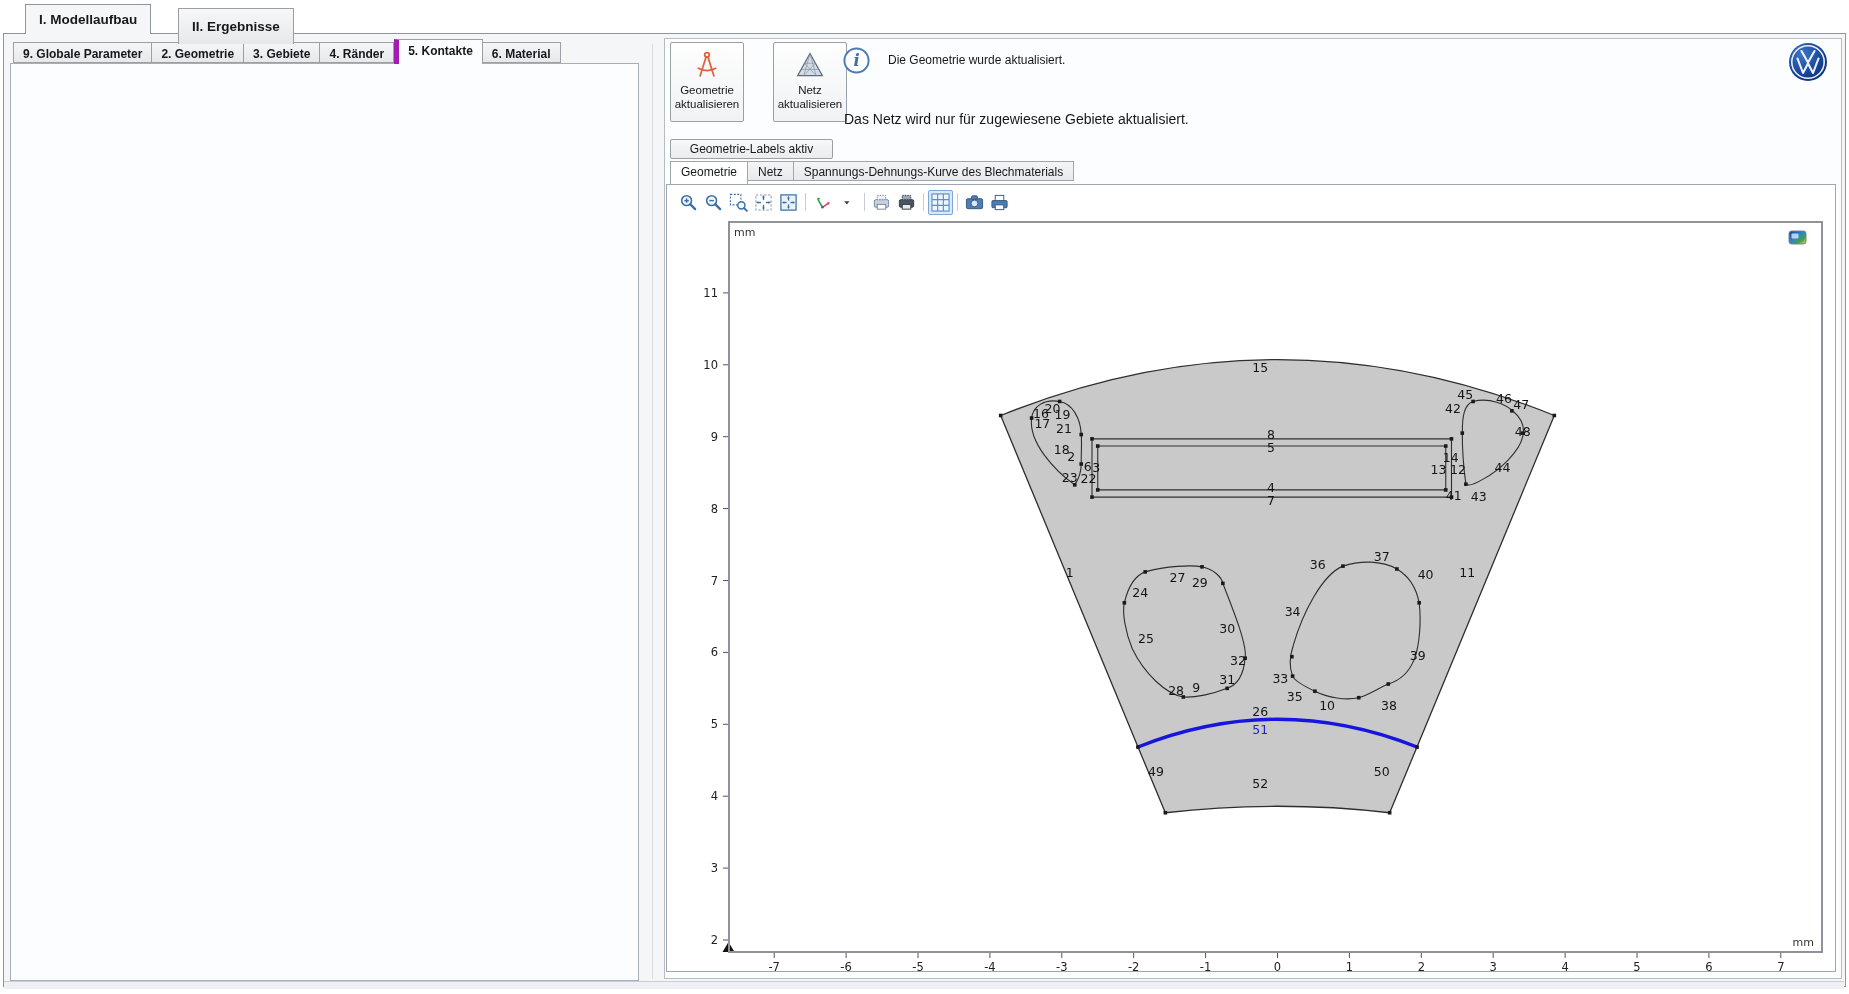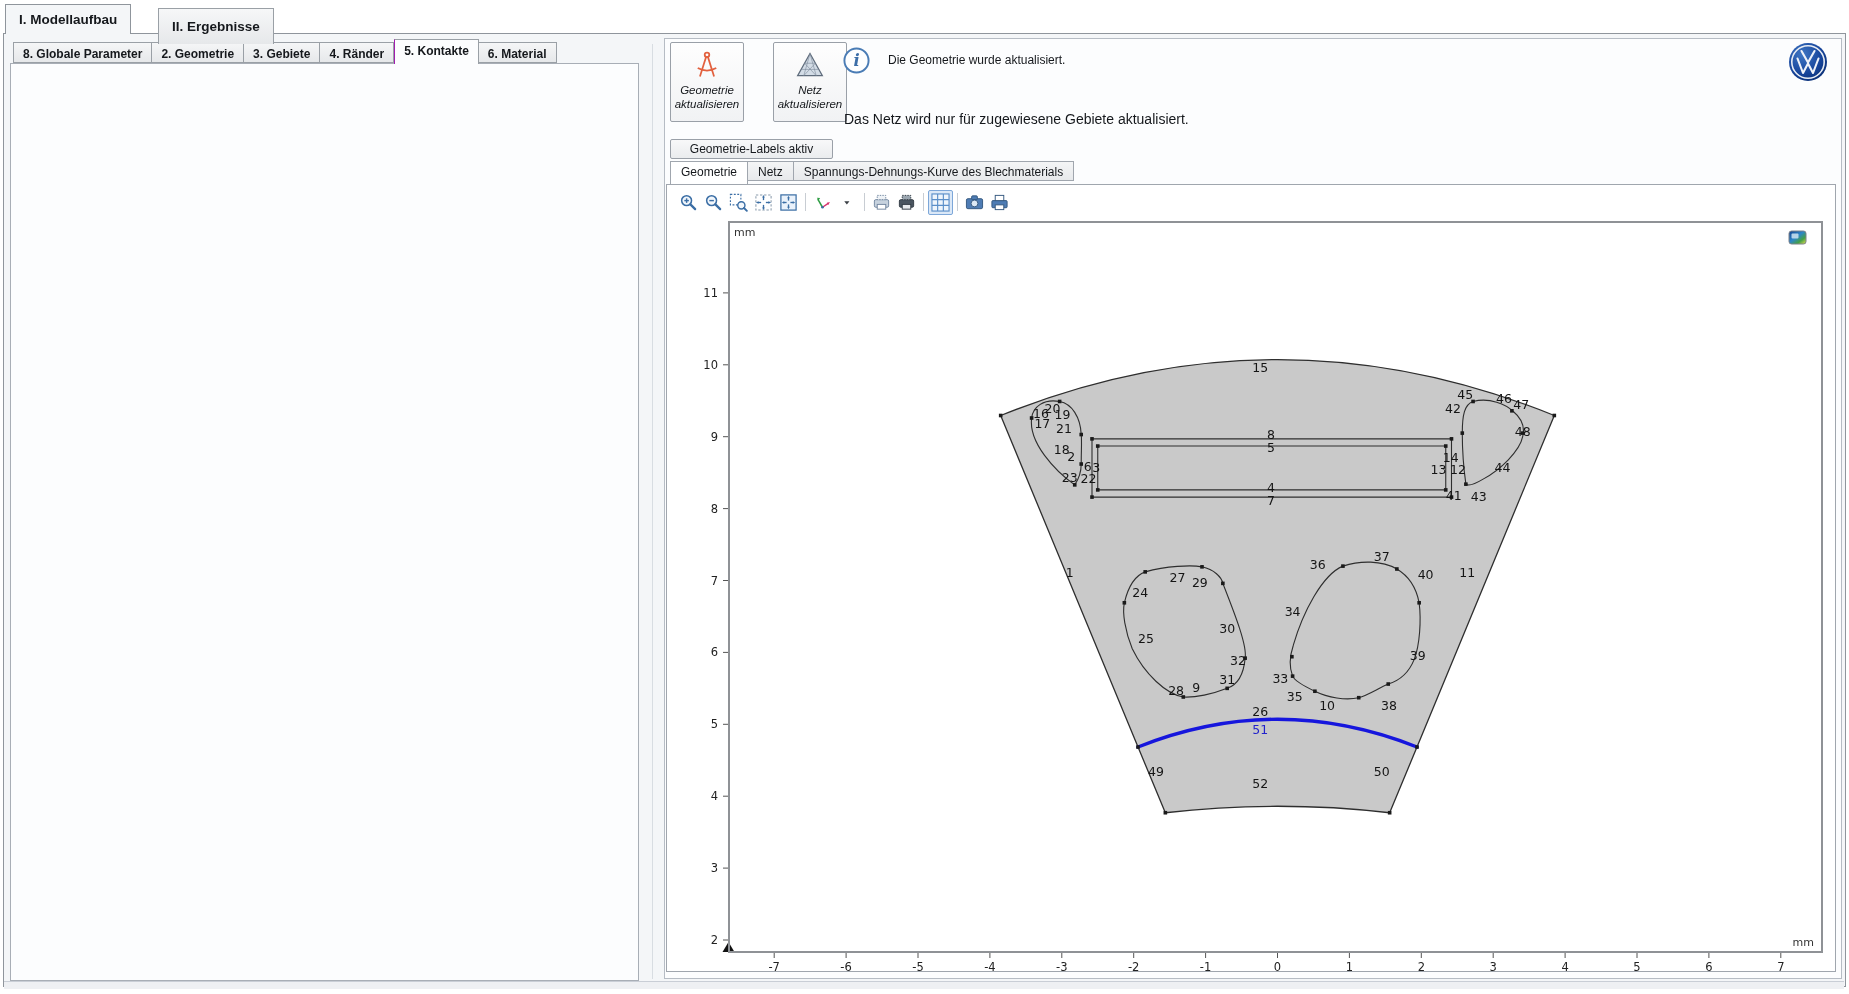--- a/index.html
+++ b/index.html
@@ -3,33 +3,33 @@
 <meta charset="utf-8">
 <style>
   html,body{margin:0;padding:0;width:1849px;height:994px;background:#ffffff;
     font-family:"Liberation Sans",sans-serif;color:#15181c;overflow:hidden;position:relative;}
   
   #content-frame{position:absolute;left:3px;top:33px;width:1841px;height:952px;
     border:1px solid #8f959c;background:#f4f6f8;}
   #bottom-strip{position:absolute;left:4px;top:981px;width:1840px;height:7px;background:#eef0f3;border-top:1px solid #c9ced6;}
   
   .mtab{position:absolute;font-weight:bold;font-size:13.5px;display:flex;align-items:center;
-    padding:0 13px;box-sizing:border-box;cursor:default;}
+    padding:0 13px;box-sizing:border-box;cursor:default;margin-left:20px;}
   #mtab-1{left:5px;top:4px;height:30px;background:#f4f6f8;border:1px solid #8f959c;border-bottom:none;z-index:6;}
   #mtab-2{left:158px;top:8px;height:36px;background:linear-gradient(#f6f7f8,#e6e8ea);
     border:1px solid #9aa0a6;border-bottom:none;z-index:5;}
   
   #left-panel{position:absolute;left:10px;top:63px;width:627px;height:916px;
     border:1px solid #a8aeb6;background:#fcfdfe;z-index:1;}
   #splitter{position:absolute;left:652px;top:44px;width:1px;height:935px;background:#d8dde2;}
   #sub-tabs{position:absolute;left:13px;top:39px;display:flex;align-items:flex-end;z-index:4;height:24px;}
   .stab{font-weight:bold;font-size:12px;padding:4px 9px 3px 9px;background:linear-gradient(#f5f6f7,#e6e8ea);
     border:1px solid #9aa0a6;border-left:none;height:21px;box-sizing:border-box;white-space:nowrap;}
   .stab:first-child{border-left:1px solid #9aa0a6;}
-  .stab.active{background:#fcfdfe;height:25px;border-left:1px solid #a21caf;border-bottom:none;margin-bottom:-1px;}
+  .stab.active{background:#fcfdfe;height:25px;border-left:5px solid #a21caf;border-bottom:none;margin-bottom:-1px;}
   .sect-header{position:absolute;height:23px;background:linear-gradient(#e9f1fa,#d7e4f2);
     border:1px solid #c3d3e4;display:flex;align-items:center;font-size:13px;box-sizing:border-box;}
   .sect-caret{width:0;height:0;border-left:4.5px solid transparent;border-right:4.5px solid transparent;
     border-top:6px solid #3f5a77;margin:0 9px 0 10px;}
   #sect-51{left:20px;top:68px;width:606px;}
   #sect-52{left:20px;top:467px;width:606px;}
   #anzahl-label{position:absolute;left:42px;top:119px;font-size:12.5px;}
   #anzahl-combo{position:absolute;left:170px;top:114px;width:66px;height:21px;border:1px solid #7f8c9a;
     background:linear-gradient(#f6f7f8,#e9ebee);display:flex;align-items:center;box-sizing:border-box;font-size:12px;}
   #anzahl-combo .val{padding-left:12px;flex:1;}
@@ -70,21 +70,21 @@
   #icons-g3{left:244px;top:537px;}
   #icons-g4{left:518px;top:537px;}
   
   #right-panel{position:absolute;left:664px;top:38px;width:1178px;height:941px;
     border:1px solid #b6bcc4;background:#fcfdfe;box-sizing:border-box;}
   .bigbtn{position:absolute;width:74px;height:80px;border:1px solid #9aa0a8;border-radius:2px;
     background:linear-gradient(#fefefe,#f1f2f4);display:flex;flex-direction:column;align-items:center;
     padding-top:7px;box-sizing:border-box;font-size:11.5px;text-align:center;line-height:1.2;}
   #btn-geo{left:670px;top:42px;}
   #btn-mesh{left:757px;top:42px;margin-left:16px;}
-  .bigbtn .blabel{margin-top:4px;font-style:italic;}
+  .bigbtn .blabel{margin-top:4px;}
   #info-icon{position:absolute;left:842px;top:46px;}
   #info-line1{position:absolute;left:888px;top:53px;font-size:12px;}
   #info-line2{position:absolute;left:844px;top:111px;font-size:14px;}
   #labels-btn{position:absolute;left:670px;top:139px;width:163px;height:20px;border:1px solid #9aa0a8;
     border-radius:2px;background:linear-gradient(#f8f8f9,#eaecee);font-size:12px;display:flex;
     align-items:center;justify-content:center;box-sizing:border-box;}
   #gtabs{position:absolute;left:670px;top:161px;display:flex;align-items:flex-start;z-index:4;height:23px;}
   .gtab{font-size:12px;padding:3px 10px;background:linear-gradient(#f4f5f6,#e7e9eb);
     border:1px solid #a0a6ae;border-left:none;height:20px;box-sizing:border-box;white-space:nowrap;}
   .gtab:first-child{border-left:1px solid #a0a6ae;}
@@ -255,21 +255,21 @@
 
 <div id="content-frame"></div>
 <div id="bottom-strip"></div>
 <div id="splitter"></div>
 
 <div id="mtab-1" class="mtab">I. Modellaufbau</div>
 <div id="mtab-2" class="mtab">II. Ergebnisse</div>
 
 <div id="left-panel"></div>
 <div id="sub-tabs">
-    <div class="stab">8. Globale Parameter</div>
+    <div class="stab">9. Globale Parameter</div>
     <div class="stab">2. Geometrie</div>
     <div class="stab">3. Gebiete</div>
     <div class="stab">4. Ränder</div>
     <div class="stab active">5. Kontakte</div>
     <div class="stab">6. Material</div>
   </div>
 
 <div id="sect-51" class="sect-header">
   <span class="sect-caret"></span>
   <span>5.1 Magnete</span>

